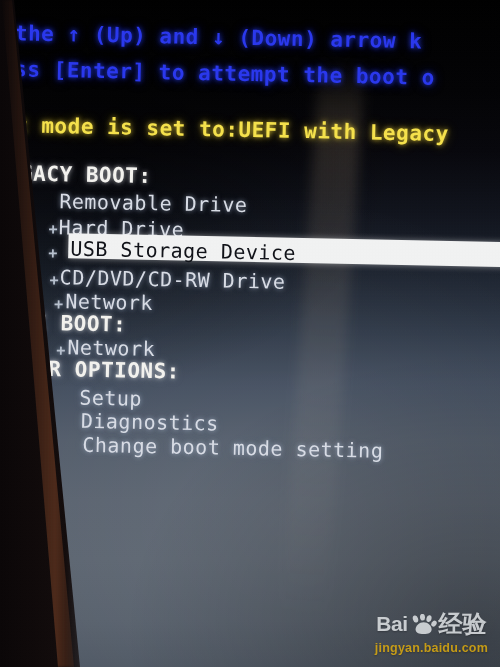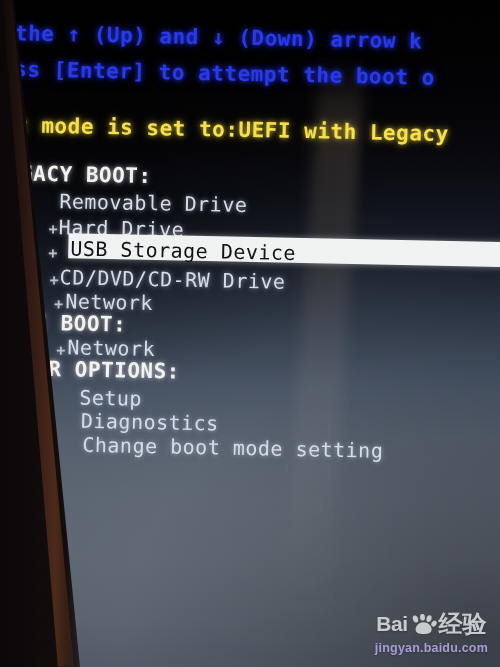--- a/index.html
+++ b/index.html
@@ -179,21 +179,21 @@
   .wm-paw svg { display: block; }
   .wm-cn {
     color: #eef1f3;
     font-size: 24px;
     font-weight: 700;
     letter-spacing: 0px;
     font-family: "DejaVu Sans", sans-serif;
     text-shadow: 0 1px 2px rgba(0,0,0,0.35);
   }
   .wm-url {
-    color: #c4b5fd;
+    color: #eab308;
     font-size: 12.5px;
     font-weight: 700;
     letter-spacing: 0.2px;
     margin-top: 1px;
     text-shadow: 0 1px 2px rgba(0,0,0,0.35);
   }
 
   
   #grain {
     position: absolute;

